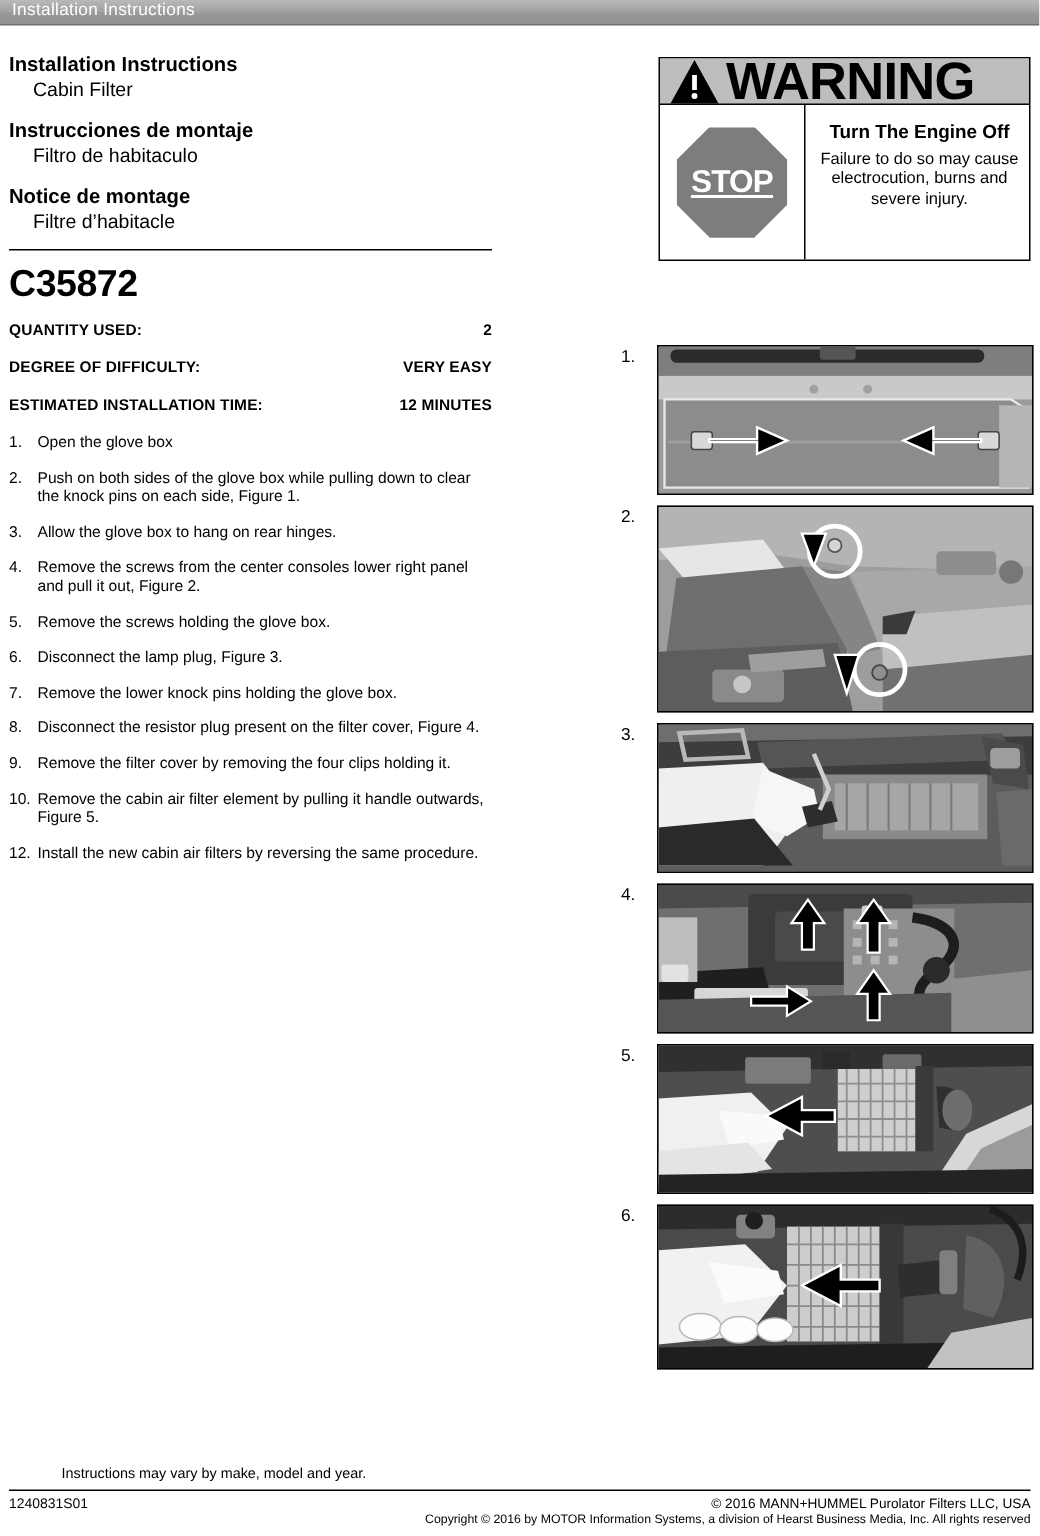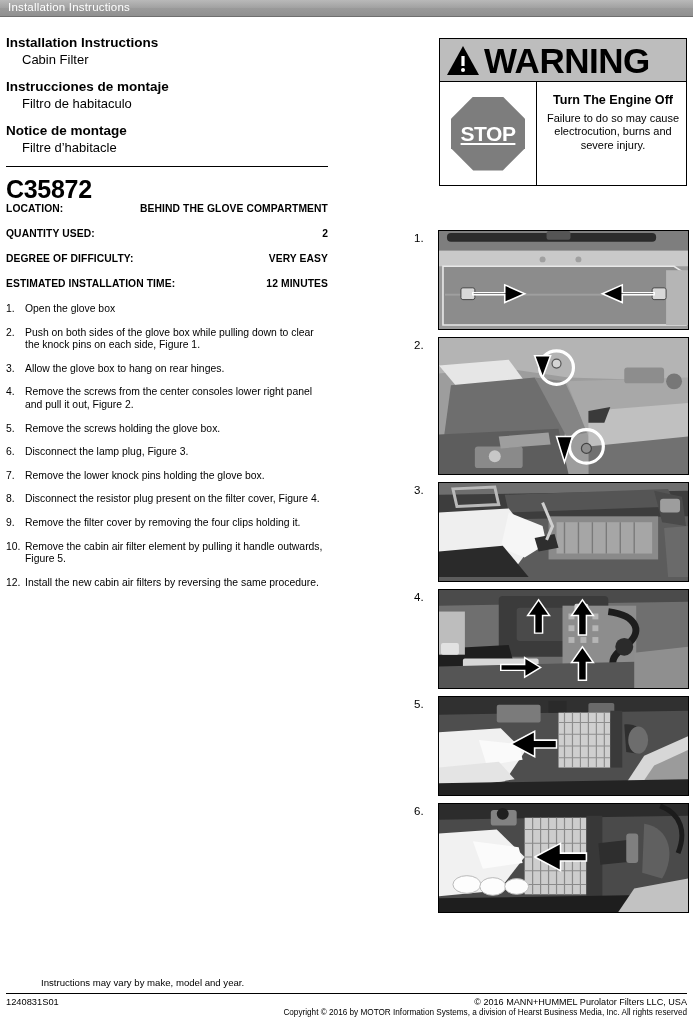--- a/index.html
+++ b/index.html
@@ -58,20 +58,21 @@
     border-top: 1.6px solid #000;
     margin: 10px 0 8px 0;
     width: 322px;
   }
 
   .partno {
     font-size: 25px;
     font-weight: bold;
     letter-spacing: -.3px;
     line-height: 28px;
+    margin-bottom: 12px;
   }
 
   
   .spec-table { width: 322px; }
   .spec-row {
     display: flex;
     justify-content: space-between;
     align-items: baseline;
     font-size: 10.3px;
     font-weight: bold;
@@ -101,21 +102,21 @@
     position: absolute;
     left: 439px; top: 38px;
     width: 248px;
     border: 1.6px solid #000;
     box-sizing: border-box;
     background: #fff;
   }
   .warning-head {
     background: #bdbdbd;
     border-bottom: 1.6px solid #000;
-    height: 43px;
+    height: 31px;
     display: flex;
     align-items: center;
     padding-left: 6px;
     box-sizing: border-box;
   }
   .warn-triangle { flex: 0 0 auto; margin-right: 4px; display: block; }
   .warning-word {
     font-size: 35px;
     font-weight: bold;
     letter-spacing: -.5px;
@@ -241,24 +242,20 @@
       <div class="lang-head">Notice de montage</div>
       <div class="lang-sub">Filtre d’habitacle</div>
     </div>
   </div>
 
   <hr class="divider">
 
   <div class="partno">C35872</div>
 
   <div class="spec-table">
-    <div class="spec-row">
-      <span class="spec-label">LOCATION:</span>
-      <span class="spec-value">BEHIND THE GLOVE COMPARTMENT</span>
-    </div>
     <div class="spec-row">
       <span class="spec-label">QUANTITY USED:</span>
       <span class="spec-value">2</span>
     </div>
     <div class="spec-row">
       <span class="spec-label">DEGREE OF DIFFICULTY:</span>
       <span class="spec-value">VERY EASY</span>
     </div>
     <div class="spec-row">
       <span class="spec-label">ESTIMATED INSTALLATION TIME:</span>

